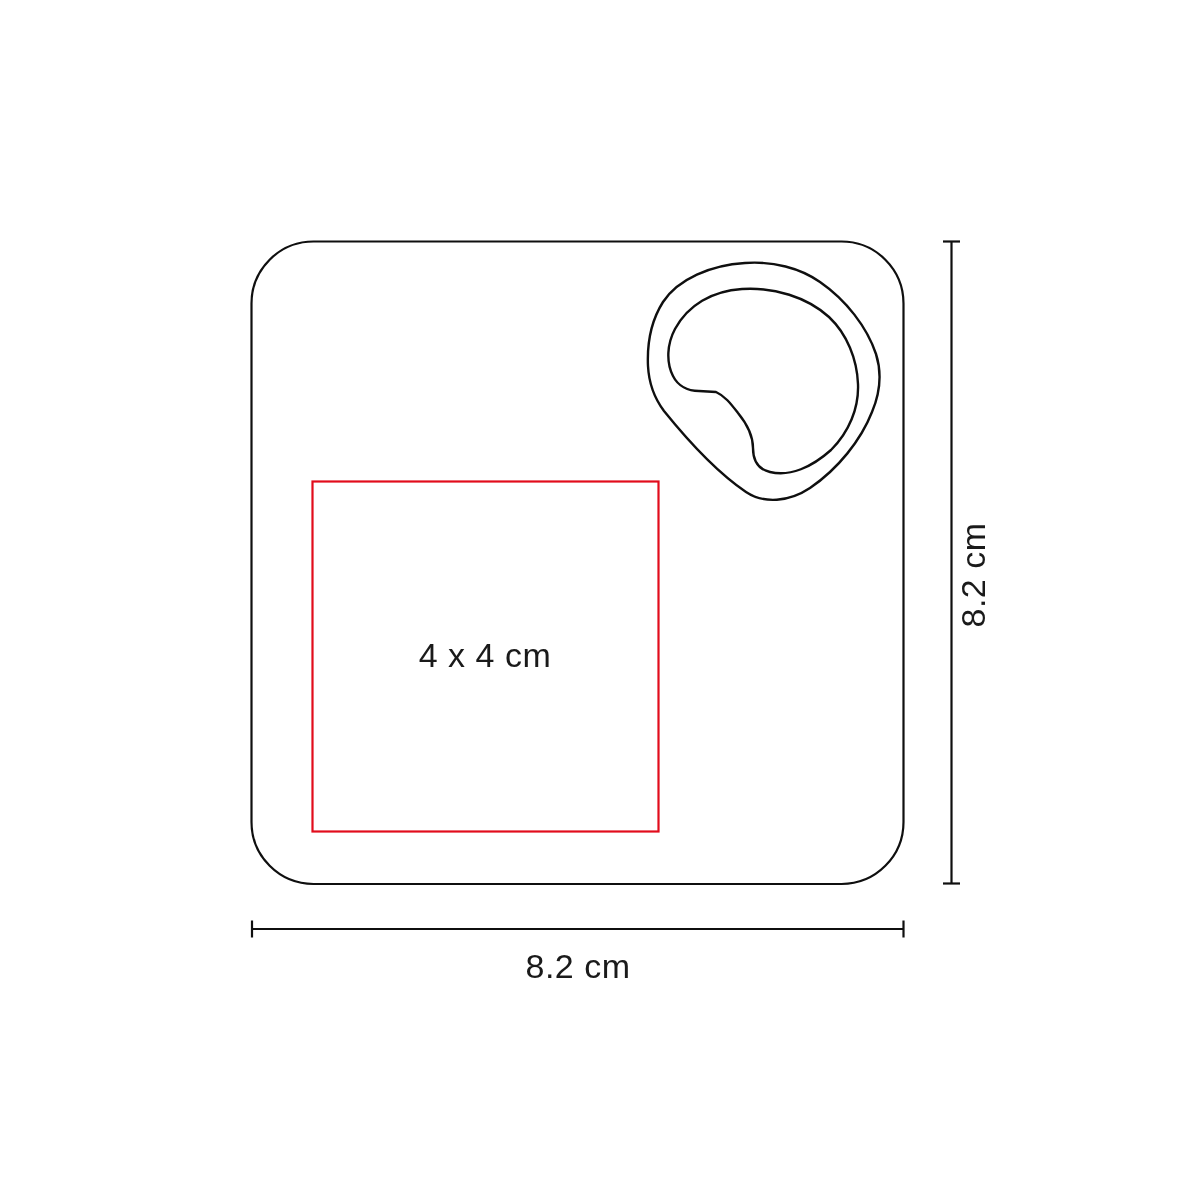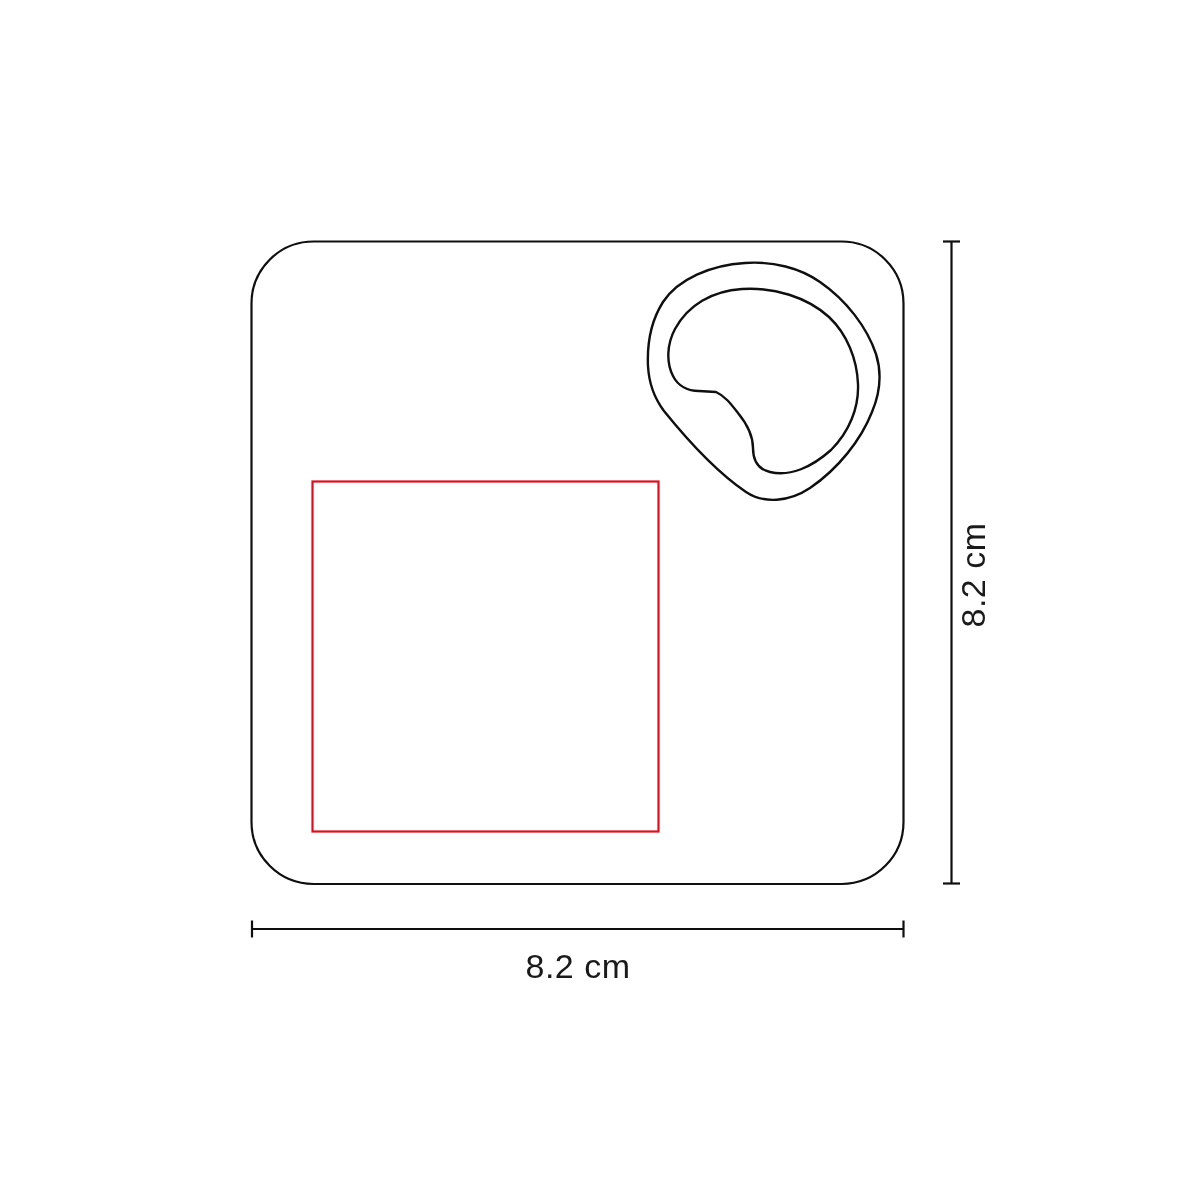--- a/index.html
+++ b/index.html
@@ -83,18 +83,19 @@
       <line x1="943" y1="883.5" x2="960" y2="883.5"></line>
     </g>
 
     <g class="stroke-dim">
       <line x1="252" y1="929" x2="903.5" y2="929"></line>
       <line x1="252" y1="920.5" x2="252" y2="937.5"></line>
       <line x1="903.5" y1="920.5" x2="903.5" y2="937.5"></line>
     </g>
   </svg>
 
+  <div class="label print-label">4 x 4 cm</div>
 
   <div class="label height-label">8.2 cm</div>
 
   <div class="label width-label">8.2 cm</div>
 
 </div>
 
 </body></html>

